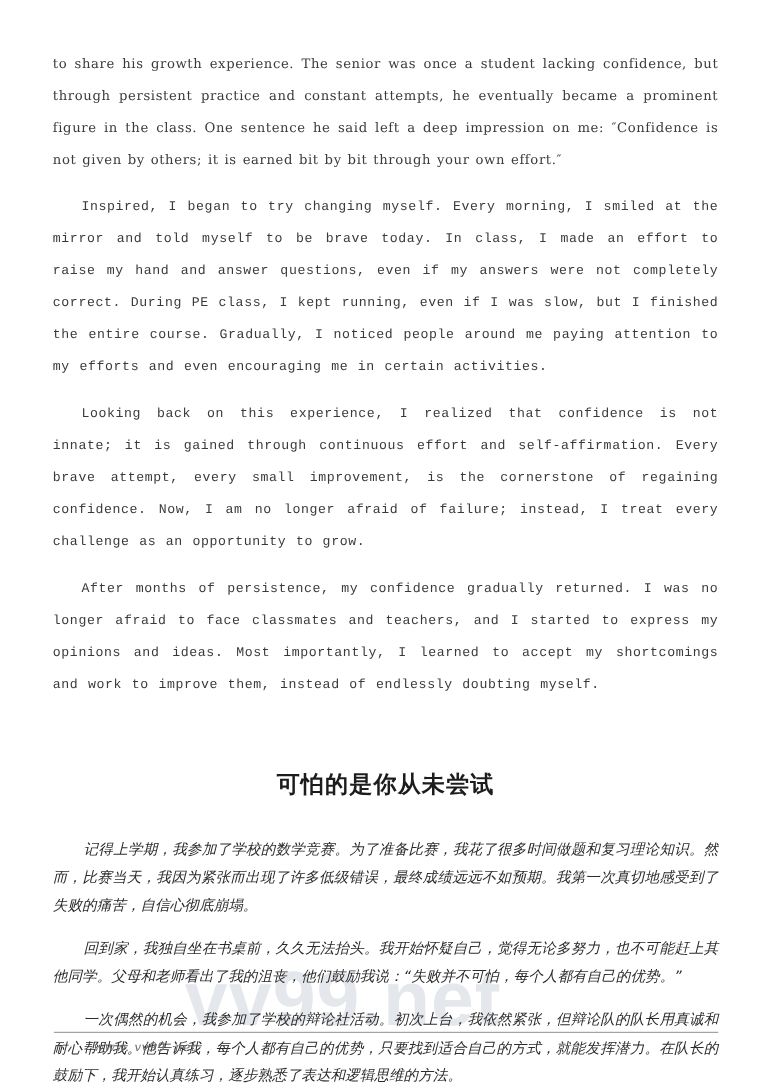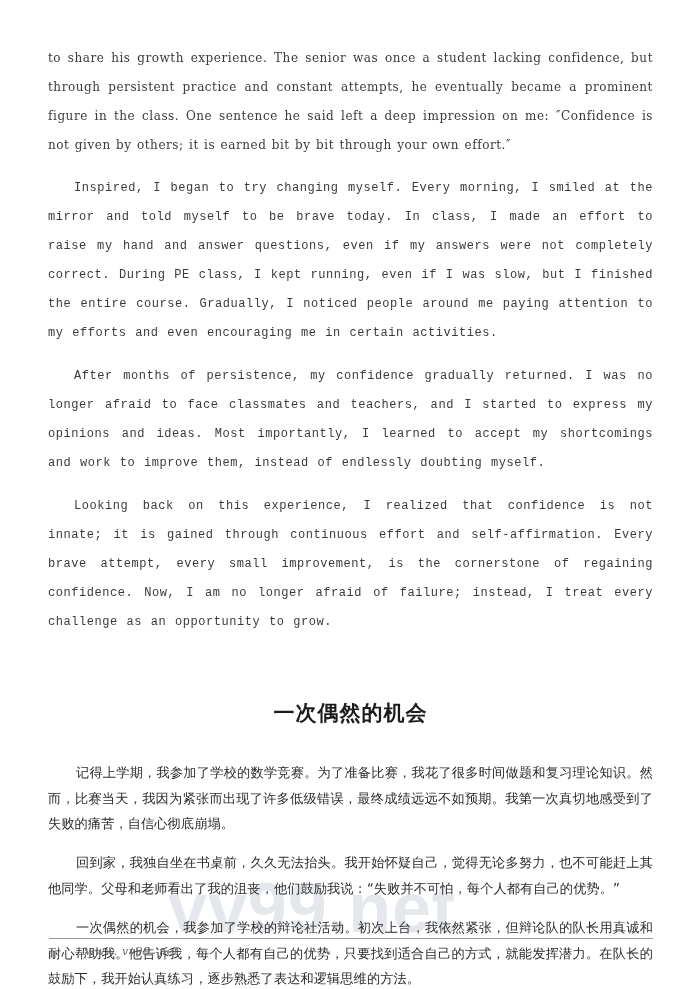--- a/index.html
+++ b/index.html
@@ -79,21 +79,21 @@
   p.cn {
     margin: 0 0 14px 0;
     font-family: "DejaVu Sans", "Liberation Sans", sans-serif;
     font-size: 13.2px;
     line-height: 25.4px;
     color: #2b2b2b;
     text-align: justify;
     text-justify: inter-ideograph;
     letter-spacing: 0.1px;
   }
-  p.cn.indent { text-indent: 28px; }
+  p.cn.indent { text-indent: 28px; font-style: italic; }
 
   
   .footer {
     position: absolute;
     left: 49px;
     right: 47px;
     top: 938px;
     z-index: 2;
   }
   .footer-rule {
@@ -120,28 +120,28 @@
   <div class="watermark">vv99.net</div>
 
   <div class="content">
 
     <div class="spacer-top"></div>
 
     <p class="en">to share his growth experience. The senior was once a student lacking confidence, but through persistent practice and constant attempts, he eventually became a prominent figure in the class. One sentence he said left a deep impression on me: ″Confidence is not given by others; it is earned bit by bit through your own effort.″</p>
 
     <p class="en indent">Inspired, I began to try changing myself. Every morning, I smiled at the mirror and told myself to be brave today. In class, I made an effort to raise my hand and answer questions, even if my answers were not completely correct. During PE class, I kept running, even if I was slow, but I finished the entire course. Gradually, I noticed people around me paying attention to my efforts and even encouraging me in certain activities.</p>
 
+    <p class="en indent">Looking back on this experience, I realized that confidence is not innate; it is gained through continuous effort and self-affirmation. Every brave attempt, every small improvement, is the cornerstone of regaining confidence. Now, I am no longer afraid of failure; instead, I treat every challenge as an opportunity to grow.</p>
+
     <p class="en indent">After months of persistence, my confidence gradually returned. I was no longer afraid to face classmates and teachers, and I started to express my opinions and ideas. Most importantly, I learned to accept my shortcomings and work to improve them, instead of endlessly doubting myself.</p>
-
-    <p class="en indent">Looking back on this experience, I realized that confidence is not innate; it is gained through continuous effort and self-affirmation. Every brave attempt, every small improvement, is the cornerstone of regaining confidence. Now, I am no longer afraid of failure; instead, I treat every challenge as an opportunity to grow.</p>
 
 
     <div class="gap-before-title"></div>
 
-    <h1 class="cn-title">一次偶然的机会</h1>
+    <h1 class="cn-title">可怕的是你从未尝试</h1>
 
     <div class="gap-after-title"></div>
 
     <p class="cn indent">记得上学期，我参加了学校的数学竞赛。为了准备比赛，我花了很多时间做题和复习理论知识。然而，比赛当天，我因为紧张而出现了许多低级错误，最终成绩远远不如预期。我第一次真切地感受到了失败的痛苦，自信心彻底崩塌。</p>
 
     <p class="cn indent">回到家，我独自坐在书桌前，久久无法抬头。我开始怀疑自己，觉得无论多努力，也不可能赶上其他同学。父母和老师看出了我的沮丧，他们鼓励我说：“失败并不可怕，每个人都有自己的优势。”</p>
 
     <p class="cn indent">一次偶然的机会，我参加了学校的辩论社活动。初次上台，我依然紧张，但辩论队的队长用真诚和耐心帮助我。他告诉我，每个人都有自己的优势，只要找到适合自己的方式，就能发挥潜力。在队长的鼓励下，我开始认真练习，逐步熟悉了表达和逻辑思维的方法。</p>
 
     <p class="cn">经过几周的练习，我在一次班级辩论赛中获得了表扬。那一刻，我感受到久违的自信和满足。我明白了，自信并不是别人给的，而是通过不断尝试和积累经验获得的。每一次失败，都是为下一</p>

